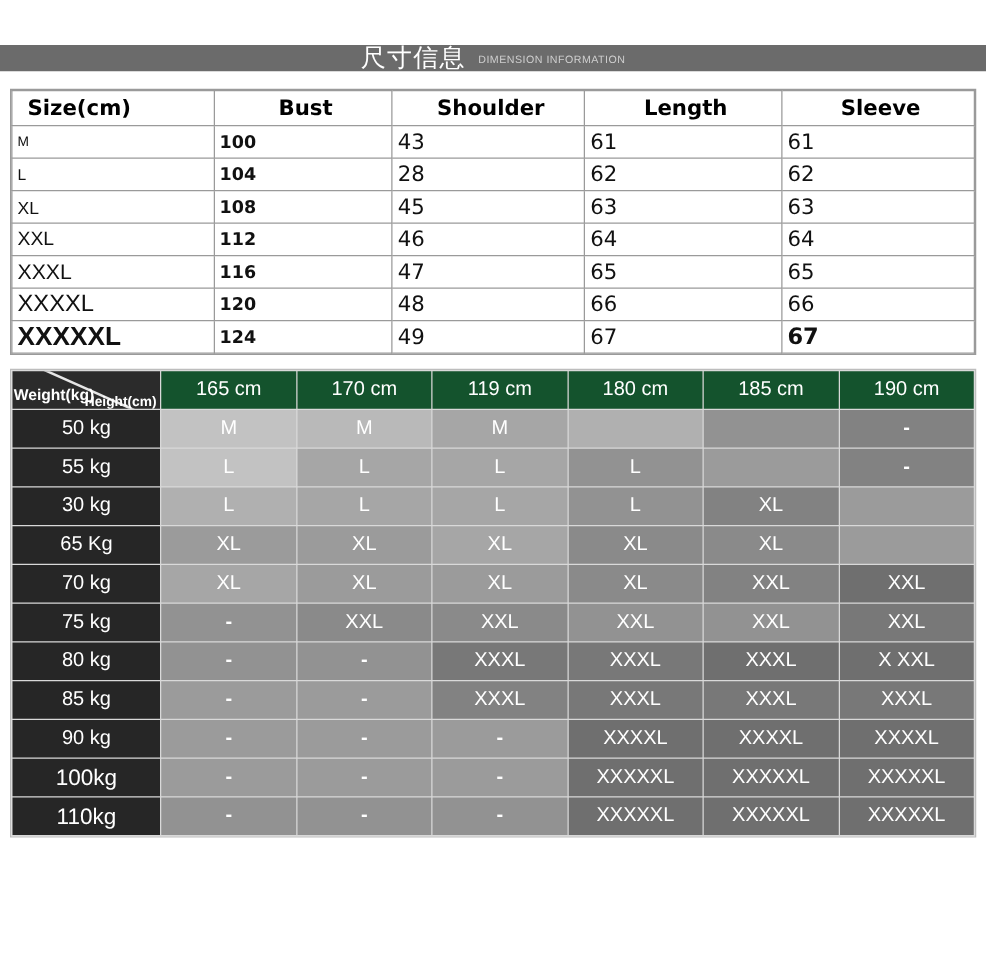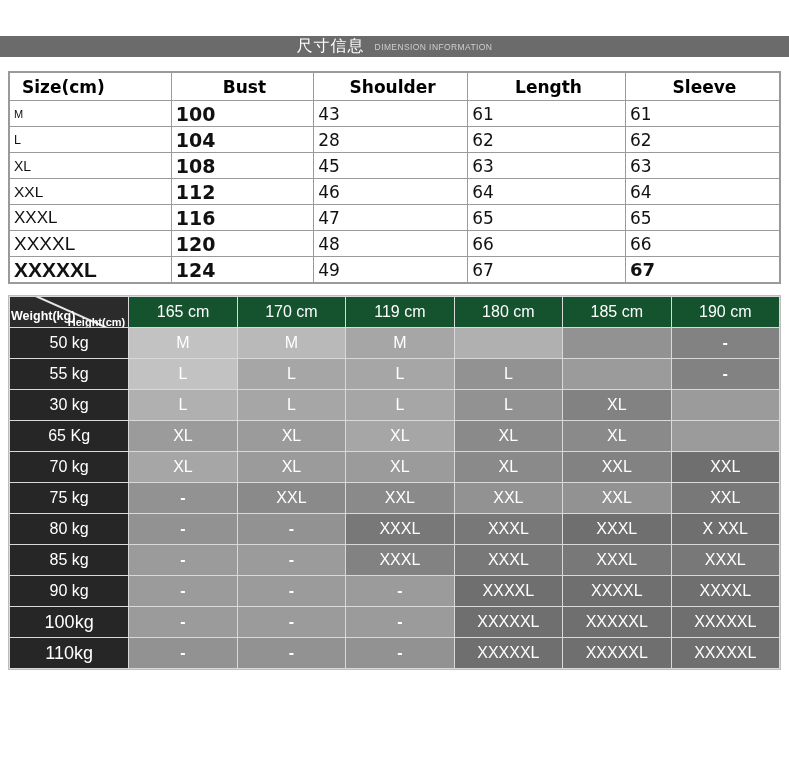--- a/index.html
+++ b/index.html
@@ -20,21 +20,21 @@
   .banner {
     height: 21px;
     background: #6b6b6b;
     display: flex;
     align-items: center;
     justify-content: center;
     gap: 10px;
     color: #ffffff;
   }
   .banner-title {
-    font-size: 16px;
+    font-size: 20px;
     letter-spacing: 1px;
     font-family: "DejaVu Sans", sans-serif;
   }
   .banner-sub {
     font-size: 8.5px;
     color: #cfcfcf;
     letter-spacing: 0.4px;
     font-family: Liberation Sans, sans-serif;
   }
 
@@ -76,21 +76,21 @@
   td.sz { font-family: "Liberation Sans", sans-serif; padding-left: 2px; }
   td.sz-0 { font-size: 11px; }
   td.sz-1 { font-size: 12.5px; }
   td.sz-2 { font-size: 14px; }
   td.sz-3 { font-size: 15.5px; padding-left: 0px; }
   td.sz-4 { font-size: 17px;  padding-left: 0px; }
   td.sz-5 { font-size: 19px;  padding-left: 0px; }
   td.sz-6 { font-size: 21px;  padding-left: 0px; font-weight: bold; }
 
   td.bust {
-    font-size: 19px;
+    font-size: 14px;
     font-weight: bold;
     padding-left: 8px;
     font-family: "DejaVu Sans", sans-serif;
   }
   td.num {
     font-size: 17px;
     padding-left: 8px;
     font-family: "DejaVu Sans", sans-serif;
   }
   

